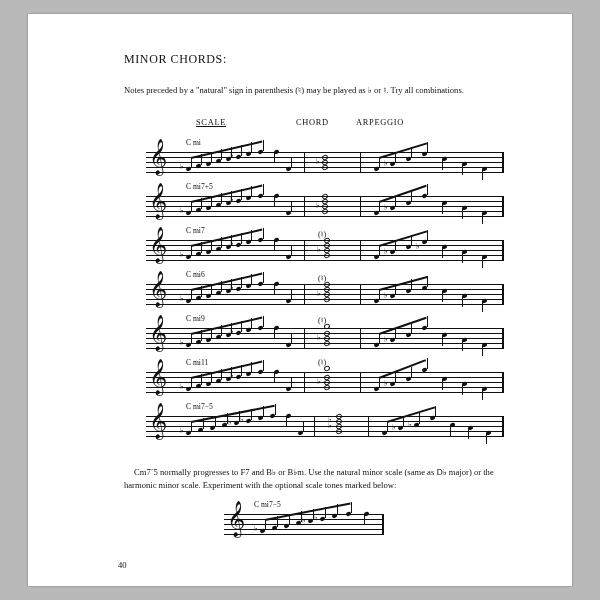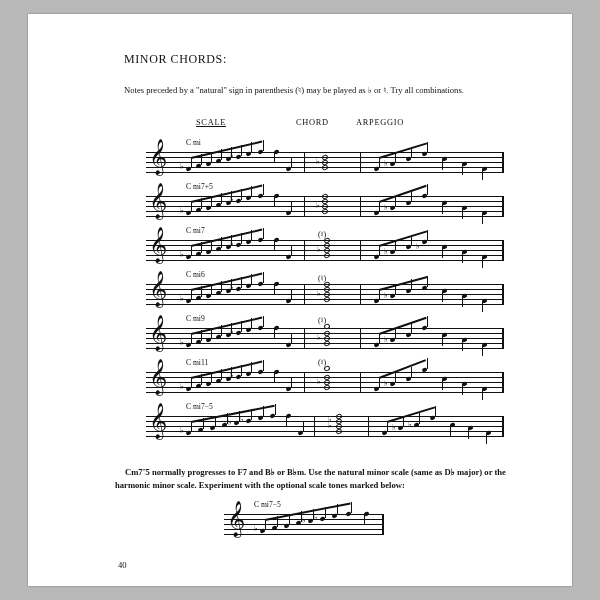--- a/index.html
+++ b/index.html
@@ -151,28 +151,27 @@
   .paren {
     position: absolute;
     font-family: "Liberation Serif", serif;
     font-size: 8px;
     line-height: 8px;
     color: #111;
   }
 
   .footnote {
     position: absolute;
-    left: 87px;
+    left: 96px;
     top: 452px;
     width: 396px;
     font-size: 8.6px;
     line-height: 12.5px;
     color: #111;
     text-indent: 10px;
-    font-weight: bold;
   }
   .example {
     position: absolute;
     left: 196px;
     top: 494px;
     width: 160px;
     height: 30px;
   }
   .example .staff { width: 160px; }
   .example .staff .line { width: 160px; }

